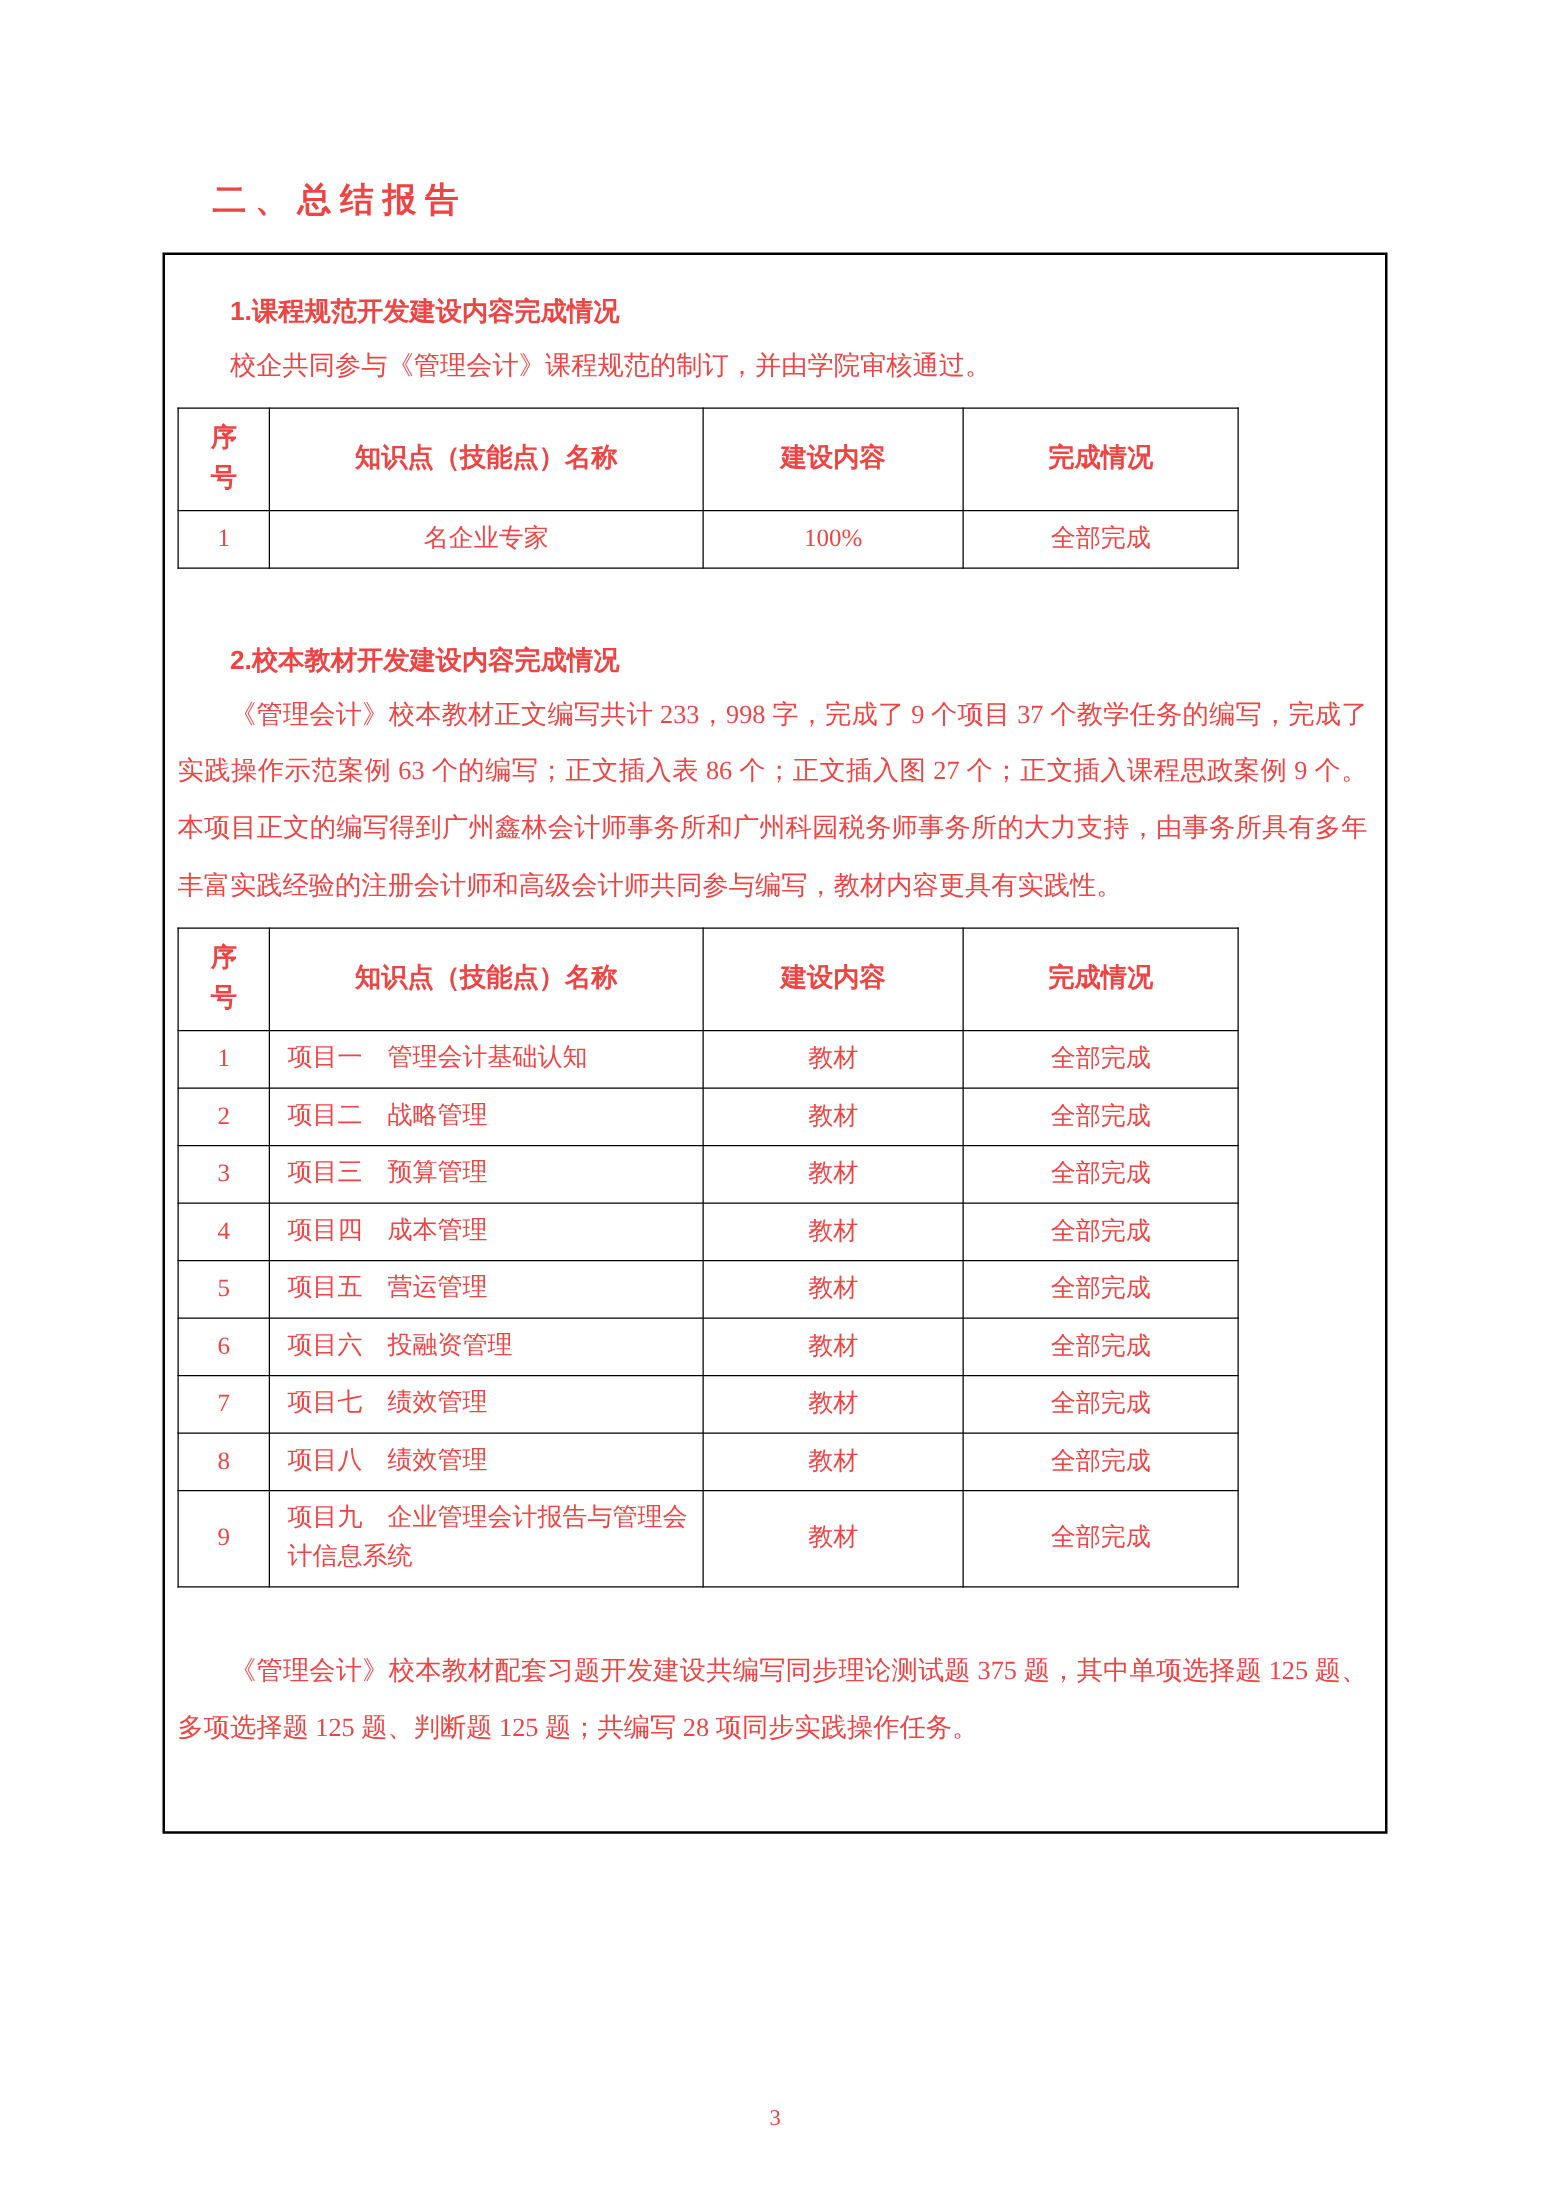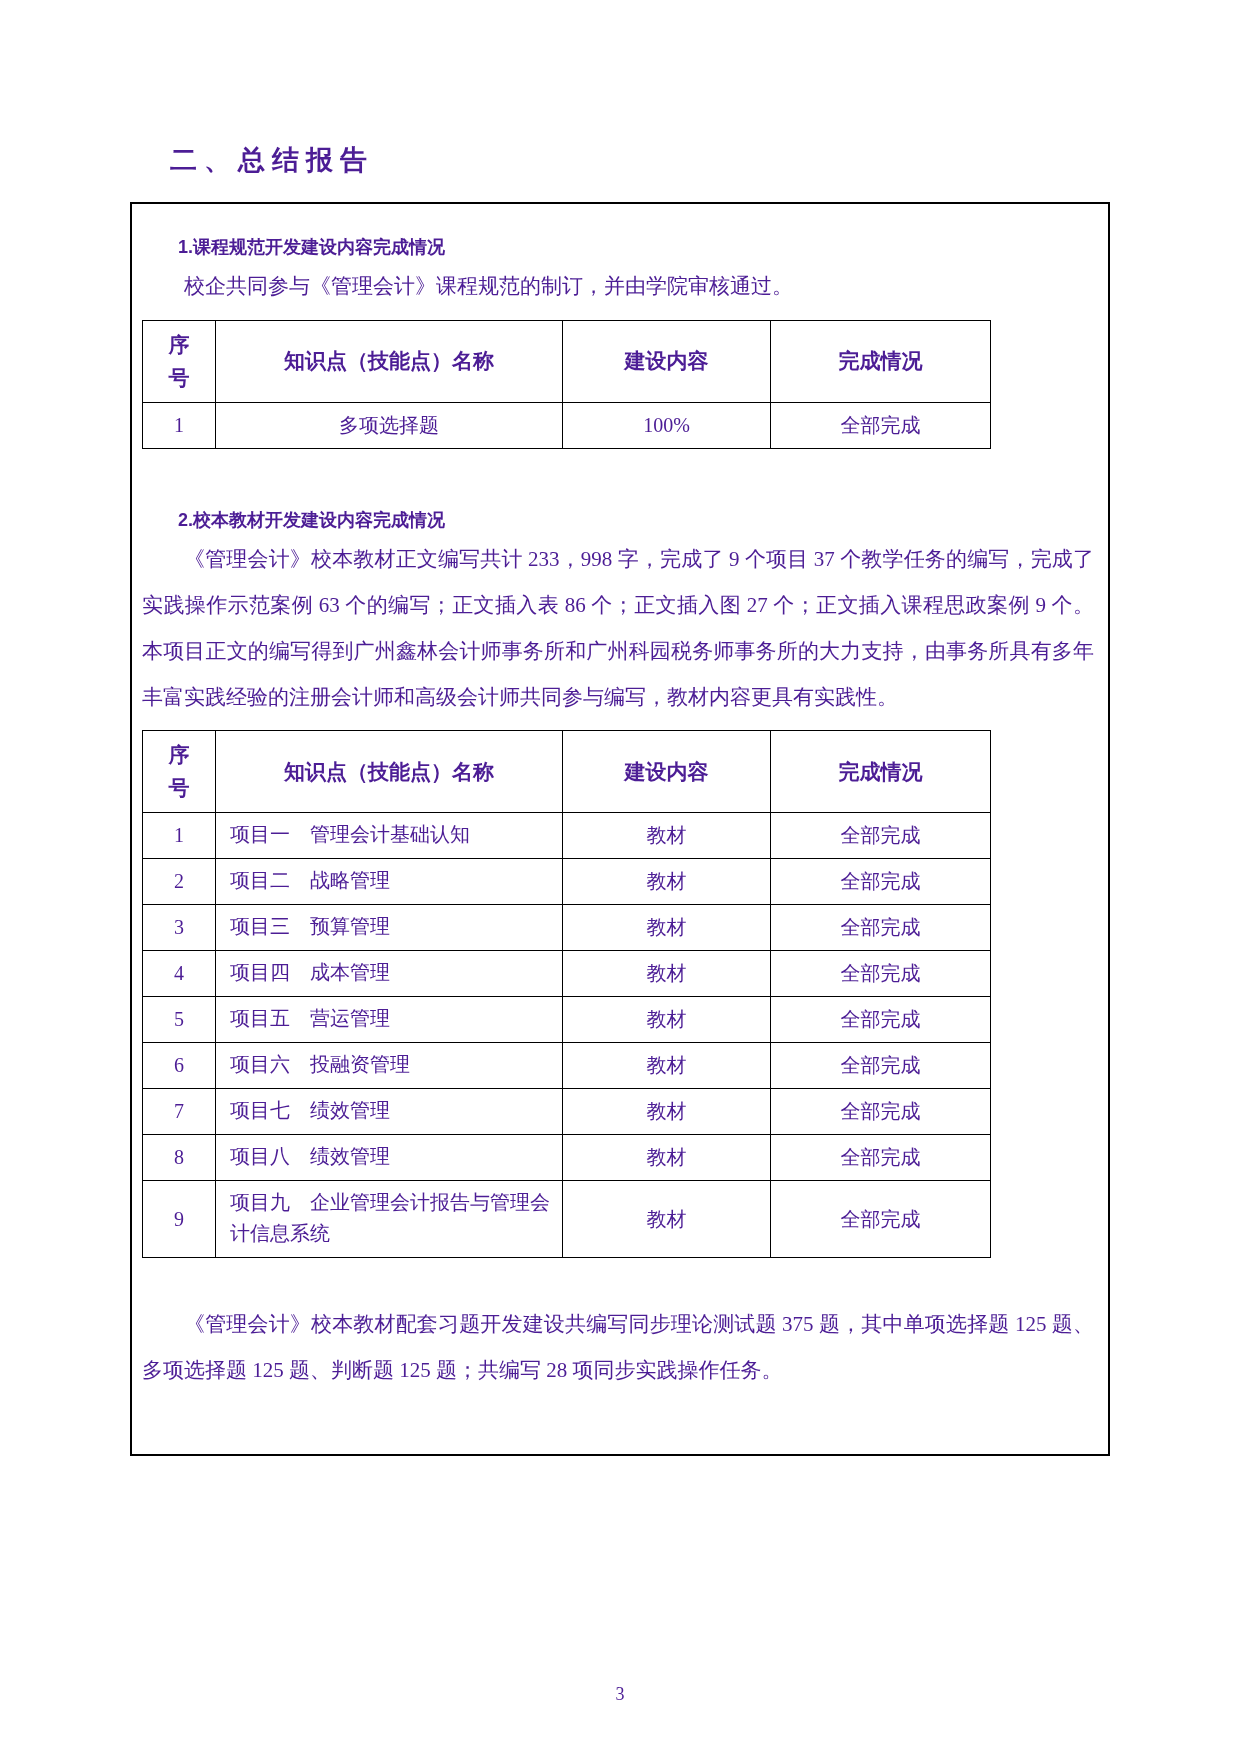--- a/index.html
+++ b/index.html
@@ -4,21 +4,21 @@
 <style>
   * { margin: 0; padding: 0; box-sizing: border-box; }
   html, body { background: #ffffff; }
   .page {
     position: relative;
     width: 1240px;
     height: 1753px;
     margin: 0 auto;
     background: #ffffff;
     font-family: "Liberation Serif", "DejaVu Serif", serif;
-    color: #4c1d95;
+    color: #ef4444;
     overflow: hidden;
   }
   .doc-title {
     margin: 142px 0 24px 170px;
     font-family: "Liberation Sans", "DejaVu Sans", sans-serif;
     font-size: 27px;
     font-weight: bold;
     letter-spacing: 7px;
   }
   .content-box {
@@ -34,21 +34,21 @@
     margin-bottom: 6px;
   }
   .para {
     font-size: 21px;
     line-height: 2.18;
     text-align: justify;
     text-indent: 2em;
   }
   .sub-heading {
     font-family: "Liberation Sans", "DejaVu Sans", sans-serif;
-    font-size: 18px;
+    font-size: 21px;
     font-weight: bold;
     text-indent: 2em;
     line-height: 1.9;
     margin-top: 10px;
   }
   table.data-table {
     border-collapse: collapse;
     width: 848px;
     margin-top: 10px;
     table-layout: fixed;
@@ -111,21 +111,21 @@
         <tr>
           <th>序号</th>
           <th>知识点（技能点）名称</th>
           <th>建设内容</th>
           <th>完成情况</th>
         </tr>
       </thead>
       <tbody>
         <tr>
           <td>1</td>
-          <td>多项选择题</td>
+          <td>名企业专家</td>
           <td>100%</td>
           <td>全部完成</td>
         </tr>
       </tbody>
     </table>
 
     <div class="gap-lg"></div>
 
     <div class="sub-heading">2.校本教材开发建设内容完成情况</div>
     <p class="para">《管理会计》校本教材正文编写共计 233，998 字，完成了 9 个项目 37 个教学任务的编写，完成了实践操作示范案例 63 个的编写；正文插入表 86 个；正文插入图 27 个；正文插入课程思政案例 9 个。本项目正文的编写得到广州鑫林会计师事务所和广州科园税务师事务所的大力支持，由事务所具有多年丰富实践经验的注册会计师和高级会计师共同参与编写，教材内容更具有实践性。</p>

